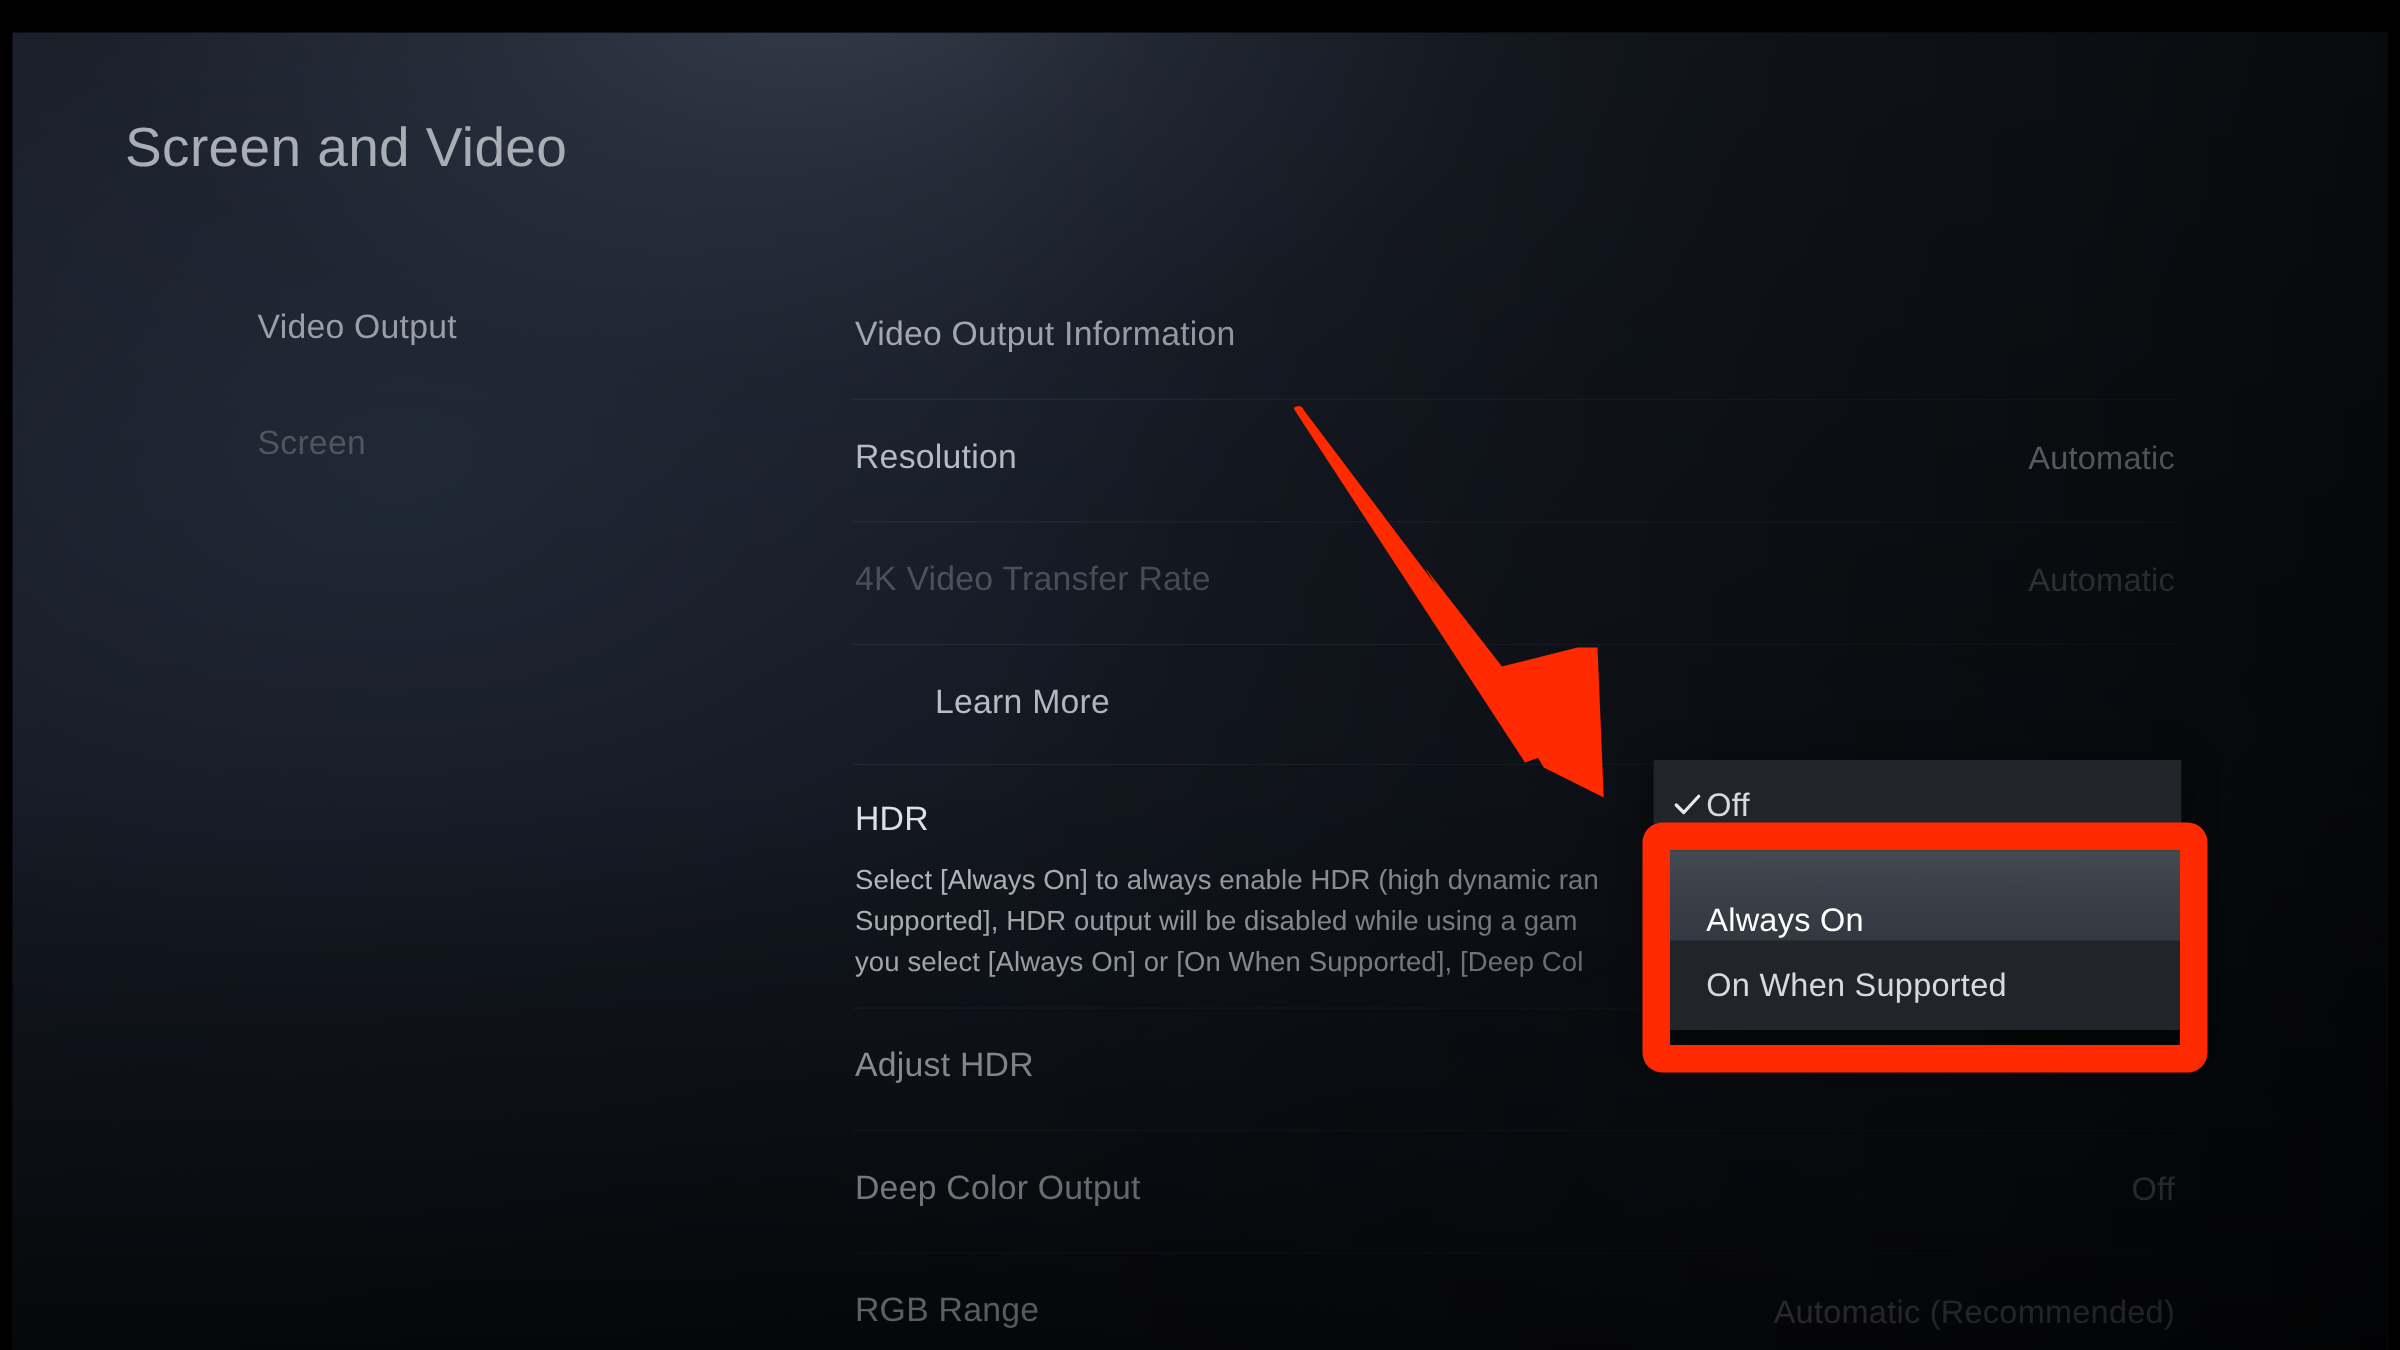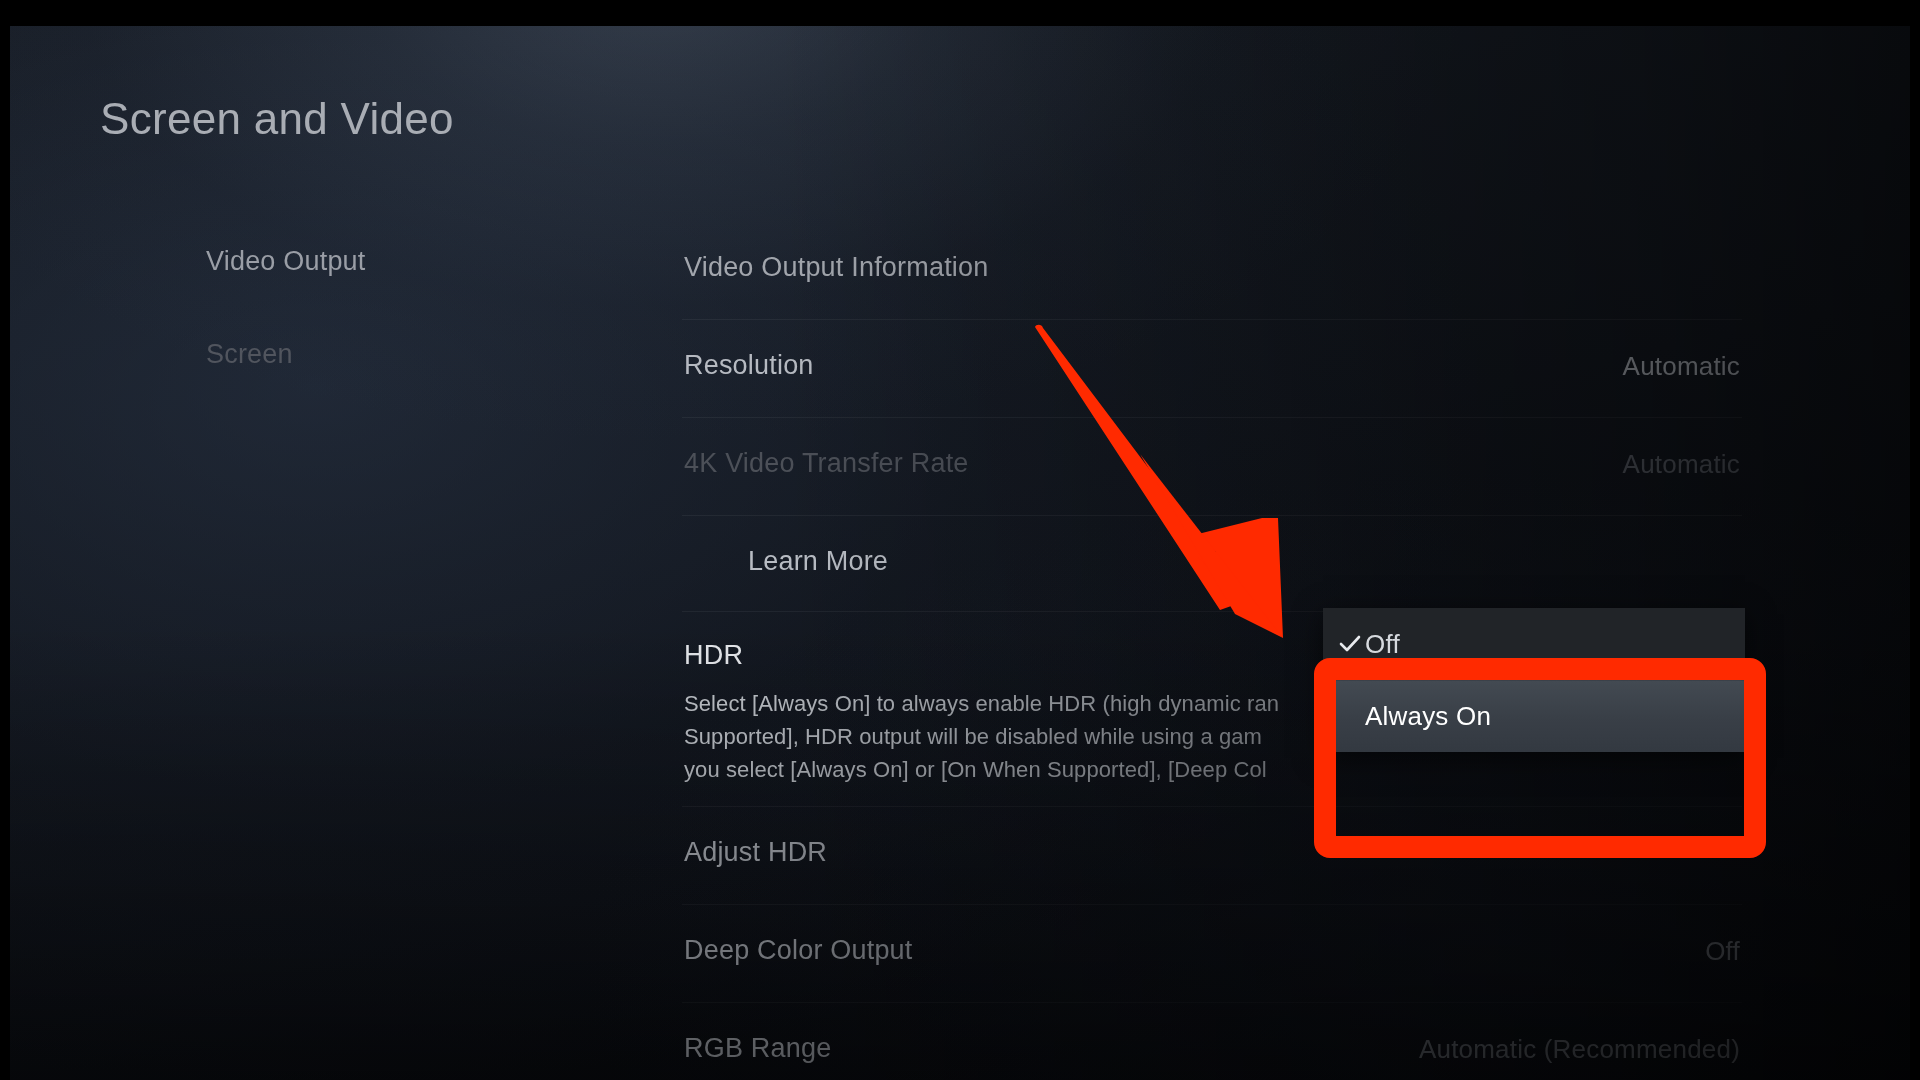--- a/index.html
+++ b/index.html
@@ -173,20 +173,21 @@
     letter-spacing:0.2px;
     color:#d6d9de;
     background:#212428;
     border-top:1px solid rgba(255,255,255,0.045);
     cursor:pointer;
   }
   .dd-option:first-child { border-top:none; }
   .dd-option.selected {
     background:linear-gradient(180deg,#434a52 0%,#393f47 52%,#333941 100%);
     color:#ffffff;
+    align-items:flex-end;
   }
   .dd-check {
     position:absolute;
     left:14px;
     width:26px; height:26px;
     display:flex; align-items:center; justify-content:center;
   }
   .dd-check svg { display:block; }
   .dd-label { display:block; }
 
@@ -280,20 +281,23 @@
             <polyline points="4,13 10,19 22,6" fill="none" stroke="#e8eaee" stroke-width="2.6" stroke-linecap="round" stroke-linejoin="round"></polyline>
           </svg>
         </span>
         <span class="dd-label">Off</span>
       </div>
 
       <div class="dd-option selected">
         <span class="dd-label">Always On</span>
       </div>
 
+      <div class="dd-option">
+        <span class="dd-label">On When Supported</span>
+      </div>
 
     </div>
 
     <svg id="red-arrow" viewBox="0 0 320 350">
       <path d="M5,5
                C 6,2 12,2 13,6
                L 218,278
                L 190,288
                Z" fill="#ff2a00"></path>
       <path d="M248,196

